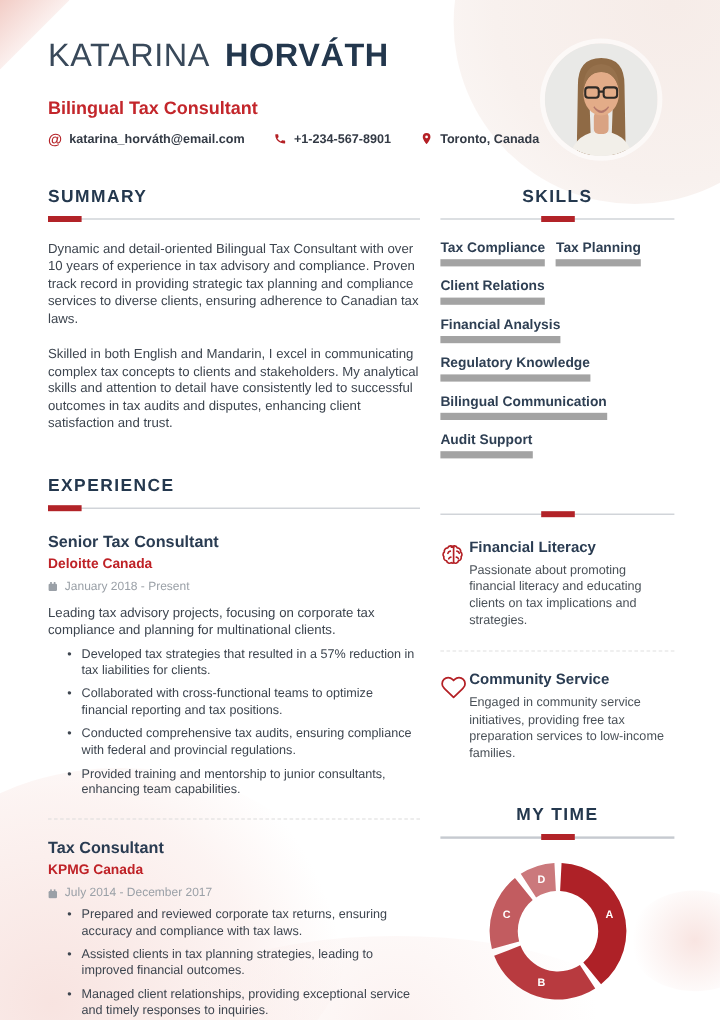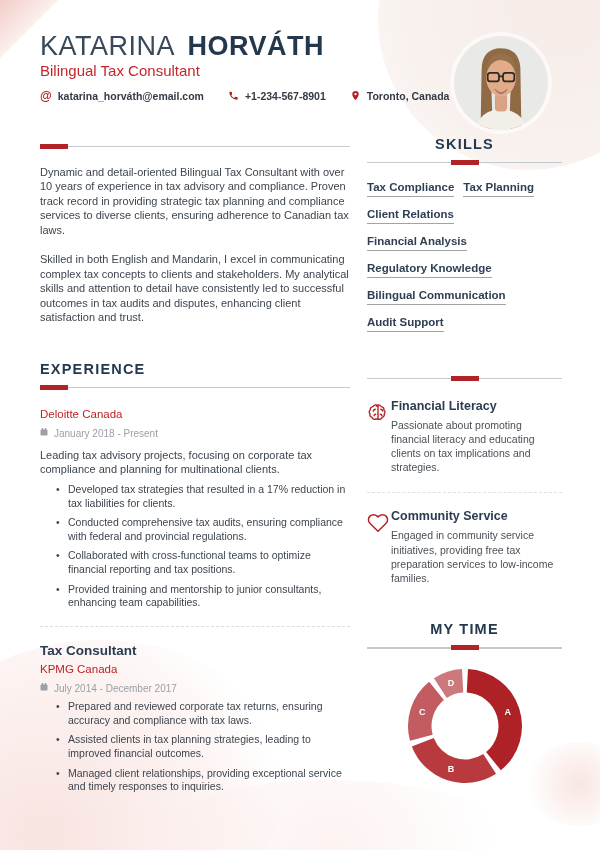--- a/index.html
+++ b/index.html
@@ -30,21 +30,21 @@
   }
   .blob-bottom{
     left:120px; bottom:-90px; width:420px; height:160px; border-radius:50%;
     background:radial-gradient(circle, rgba(247,222,218,0.4) 0%, rgba(255,255,255,0) 75%);
   }
   
   .header{position:relative; padding:32px 40px 0 40px; z-index:2;}
   .name-line{font-size:27px; letter-spacing:0.5px; line-height:1.1;}
   .first-name{font-weight:400; color:#39495a;}
   .last-name{font-weight:800; color:#23374d; margin-left:6px;}
-  .job-title{margin-top:0; font-size:15px; font-weight:400; color:#c3262b;}
+  .job-title{margin-top:20px; font-size:15px; font-weight:700; color:#c3262b;}
   .contact-row{margin-top:10px; display:flex; align-items:center; gap:24px;}
   .contact-item{display:flex; align-items:center; gap:6px; font-size:10.5px; font-weight:700; color:#333a45;}
   .contact-item .cicon{color:#b42025; display:flex; align-items:center;}
   .at-glyph{font-size:12px; font-weight:700; color:#b42025;}
   .avatar{
     position:absolute; left:454px; top:36px; width:94px; height:94px; border-radius:50%;
     overflow:hidden; z-index:2; box-shadow:0 0 0 4px rgba(255,255,255,0.6);
   }
   
   .main{
@@ -64,34 +64,34 @@
   .rule.left-accent .red-bar{left:0;}
   .rule.center-accent .red-bar{left:50%; transform:translateX(-50%);}
   
   .summary-text{margin-top:16px; font-size:11px; line-height:1.32; color:#3d454f;}
   .summary-text p{margin:0 0 15px 0;}
   .section{margin-bottom:36px;}
   
   .job{margin-top:18px;}
   .job + .job{border-top:1px dashed #dcdcdc; padding-top:16px; margin-top:16px;}
   .job-role{font-size:13.5px; font-weight:700; color:#2a3c52;}
-  .job-company{font-size:11.5px; font-weight:400; color:#bf2227; margin-top:5px;}
-  .job-dates{display:flex; align-items:flex-start; gap:6px; margin-top:8px; font-size:10px; color:#9aa0a7;}
+  .job-company{font-size:11.5px; font-weight:700; color:#bf2227; margin-top:5px;}
+  .job-dates{display:flex; align-items:center; gap:6px; margin-top:8px; font-size:10px; color:#9aa0a7;}
   .job-desc{font-size:11px; line-height:1.32; margin-top:9px; color:#3d454f;}
   .job-bullets{margin:6px 0 0 0; padding:0 0 0 16px; list-style:none;}
   .job-bullets li{
     position:relative; font-size:10.5px; line-height:1.3; color:#3d454f;
     padding-left:12px; margin-top:6px;
   }
   .job-bullets li::before{content:"•"; position:absolute; left:0; top:0; color:#3d454f;}
   
   .skills-wrap{margin-top:16px; display:flex; flex-wrap:wrap; column-gap:9px; row-gap:11px;}
   .skill{
     font-size:11.5px; font-weight:700; color:#2e3f53;
-    border-bottom:1px solid #a3a3a3; padding-bottom:3px; white-space:nowrap;
+    border-bottom:6px solid #a3a3a3; padding-bottom:3px; white-space:nowrap;
   }
   
   .passion{display:flex; margin-top:18px;}
   .passion + .passion{border-top:1px dashed #e0e0e0; padding-top:16px;}
   .passion .picon{flex:none; width:24px; padding-top:2px; color:#b42025;}
   .passion-title{font-size:12.5px; font-weight:700; color:#2a3c52;}
   .passion-text{font-size:10.5px; line-height:1.35; color:#4a5158; margin-top:5px;}
   
   .donut-wrap{margin-top:16px; display:flex; justify-content:center;}
   .donut-label{font-size:9px; font-weight:700; fill:#ffffff;}
@@ -157,52 +157,54 @@
         <path d="M40 52 Q46 59 52 52 Q46 61 40 52 Z" fill="#ffffff" stroke="#b3776a" stroke-width="1"></path>
       </g>
     </svg>
   </div>
 
   <div class="main">
 
     <div class="col-left">
 
       <div class="section">
+        <div class="sec-title">SUMMARY</div>
         <div class="rule left-accent">
           <span class="gray-line"></span>
           <span class="red-bar"></span>
         </div>
         <div class="summary-text">
           <p>Dynamic and detail-oriented Bilingual Tax Consultant with over 10 years of experience in tax advisory and compliance. Proven track record in providing strategic tax planning and compliance services to diverse clients, ensuring adherence to Canadian tax laws.</p>
           <p>Skilled in both English and Mandarin, I excel in communicating complex tax concepts to clients and stakeholders. My analytical skills and attention to detail have consistently led to successful outcomes in tax audits and disputes, enhancing client satisfaction and trust.</p>
         </div>
       </div>
 
       <div class="section">
         <div class="sec-title">EXPERIENCE</div>
         <div class="rule left-accent">
           <span class="gray-line"></span>
           <span class="red-bar"></span>
         </div>
 
         <div class="job">
+          <div class="job-role">Senior Tax Consultant</div>
           <div class="job-company">Deloitte Canada</div>
           <div class="job-dates">
             <svg width="8" height="8" viewBox="0 0 8 8">
                 <rect fill="#9aa0a7" x="0.5" y="1.5" width="7" height="6" rx="1"></rect>
                 <rect x="1.8" y="0" width="1.4" height="2.2" fill="#9aa0a7"></rect>
                 <rect x="4.8" y="0" width="1.4" height="2.2" fill="#9aa0a7"></rect>
               </svg>
             <span>January 2018 - Present</span>
           </div>
           <div class="job-desc">Leading tax advisory projects, focusing on corporate tax compliance and planning for multinational clients.</div>
           <ul class="job-bullets">
-            <li>Developed tax strategies that resulted in a 17% reduction in tax liabilities for clients.</li>
+            <li>Developed tax strategies that resulted in a 57% reduction in tax liabilities for clients.</li>
+            <li>Collaborated with cross-functional teams to optimize financial reporting and tax positions.</li>
             <li>Conducted comprehensive tax audits, ensuring compliance with federal and provincial regulations.</li>
-            <li>Collaborated with cross-functional teams to optimize financial reporting and tax positions.</li>
             <li>Provided training and mentorship to junior consultants, enhancing team capabilities.</li>
           </ul>
         </div>
 
         <div class="job">
           <div class="job-role">Tax Consultant</div>
           <div class="job-company">KPMG Canada</div>
           <div class="job-dates">
             <svg width="8" height="8" viewBox="0 0 8 8">
                 <rect fill="#9aa0a7" x="0.5" y="1.5" width="7" height="6" rx="1"></rect>

